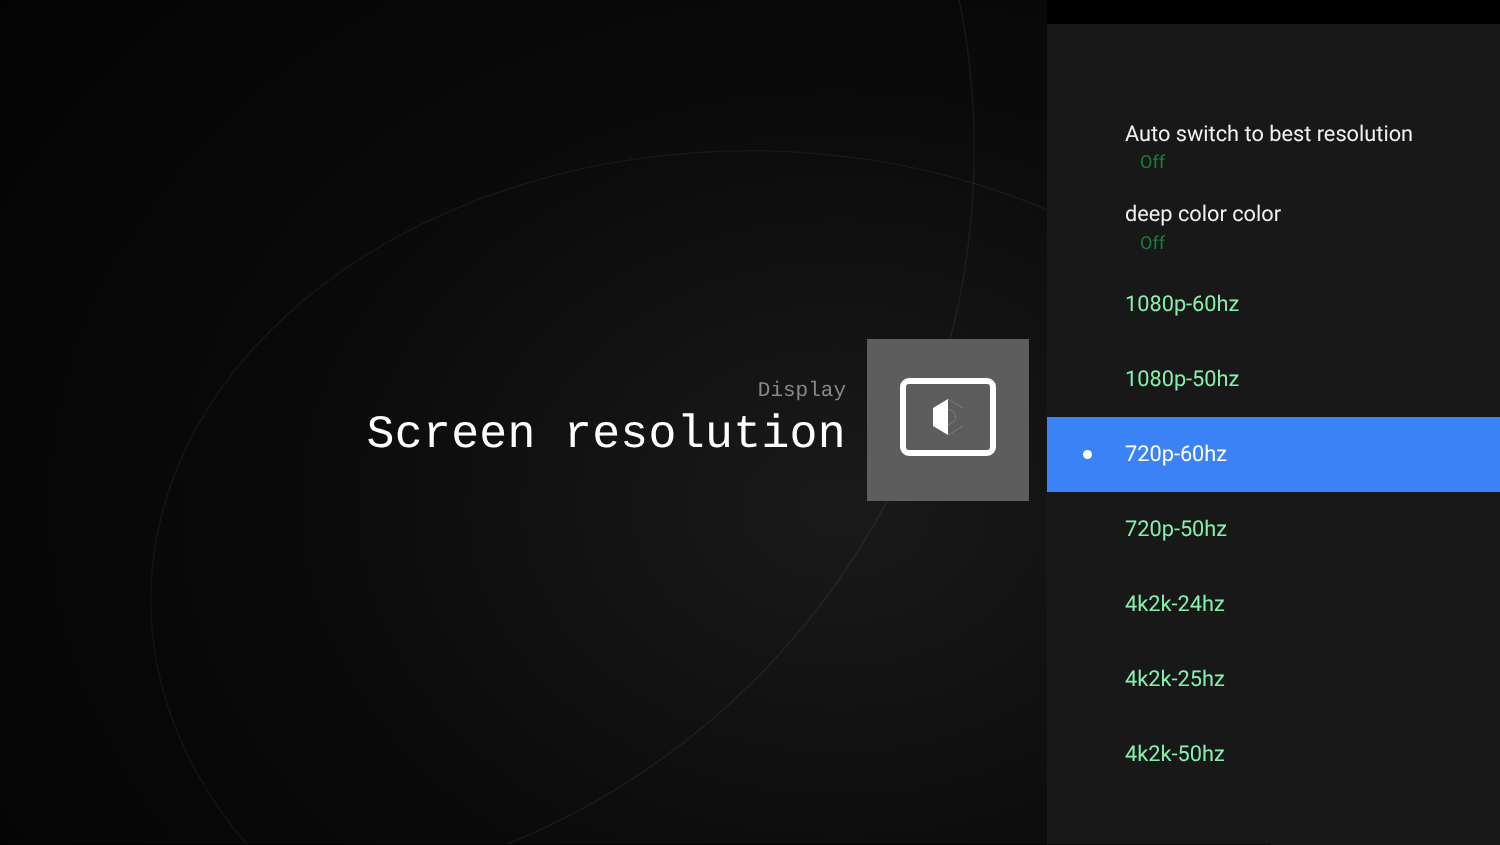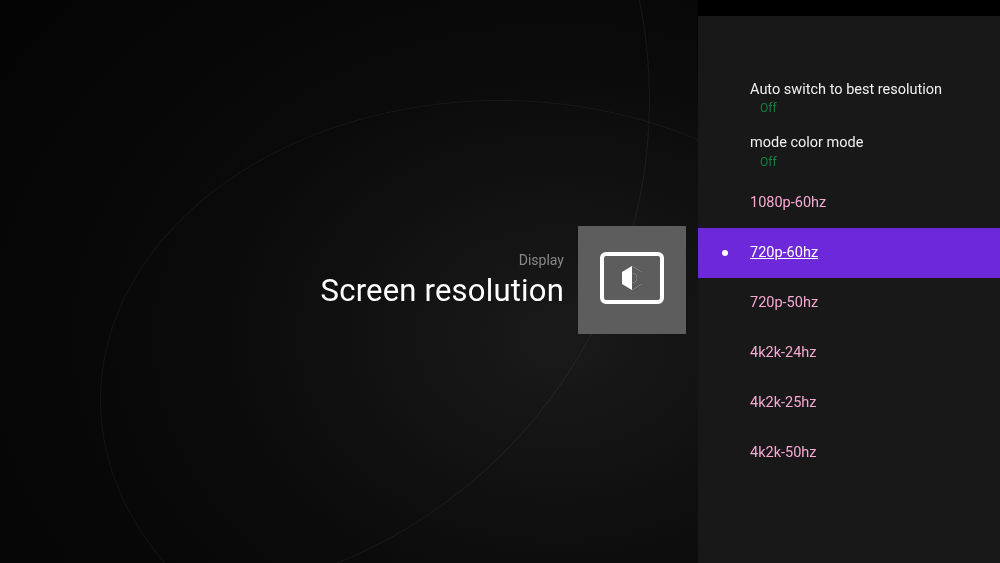--- a/index.html
+++ b/index.html
@@ -57,20 +57,21 @@
       top: 226px;
       display: flex;
       align-items: center;
       gap: 14px;
     }
     .header-text {
       display: flex;
       flex-direction: column;
       align-items: flex-end;
       gap: 4px;
+      font-family: Liberation Mono, monospace;
     }
     .breadcrumb {
       color: #888;
       font-size: 14px;
       font-weight: 400;
     }
     .title {
       color: #fff;
       font-size: 31px;
       font-weight: 400;
@@ -111,30 +112,29 @@
       color: #15803d;
       font-size: 12px;
       margin-top: 1px;
       margin-left: 10px;
     }
     .res-item {
       height: 50px;
       display: flex;
       align-items: center;
       padding-left: 52px;
-      color: #f9a8d4;
+      color: #86efac;
       font-size: 14.5px;
       font-weight: 400;
       cursor: pointer;
       position: relative;
     }
     .res-item.selected {
-      background: #6d28d9;
+      background: #3b82f6;
       color: #fff;
-      text-decoration: underline;
     }
     .res-item .dot {
       position: absolute;
       left: 24px;
       width: 6px;
       height: 6px;
       border-radius: 50%;
       background: #fff;
     }
   </style>
@@ -168,27 +168,30 @@
 </div>
 
 <div class="side-panel">
 
   <div class="toggle-item">
     <div class="toggle-label">Auto switch to best resolution</div>
     <div class="toggle-value">Off</div>
   </div>
 
   <div class="toggle-item">
-    <div class="toggle-label">mode color mode</div>
+    <div class="toggle-label">deep color color</div>
     <div class="toggle-value">Off</div>
   </div>
 
   <div id="res-list">
       <div class="res-item">
         <span>1080p-60hz</span>
+      </div>
+      <div class="res-item">
+        <span>1080p-50hz</span>
       </div>
       <div class="res-item selected">
         <span class="dot"></span>
         <span>720p-60hz</span>
       </div>
       <div class="res-item">
         <span>720p-50hz</span>
       </div>
       <div class="res-item">
         <span>4k2k-24hz</span>

